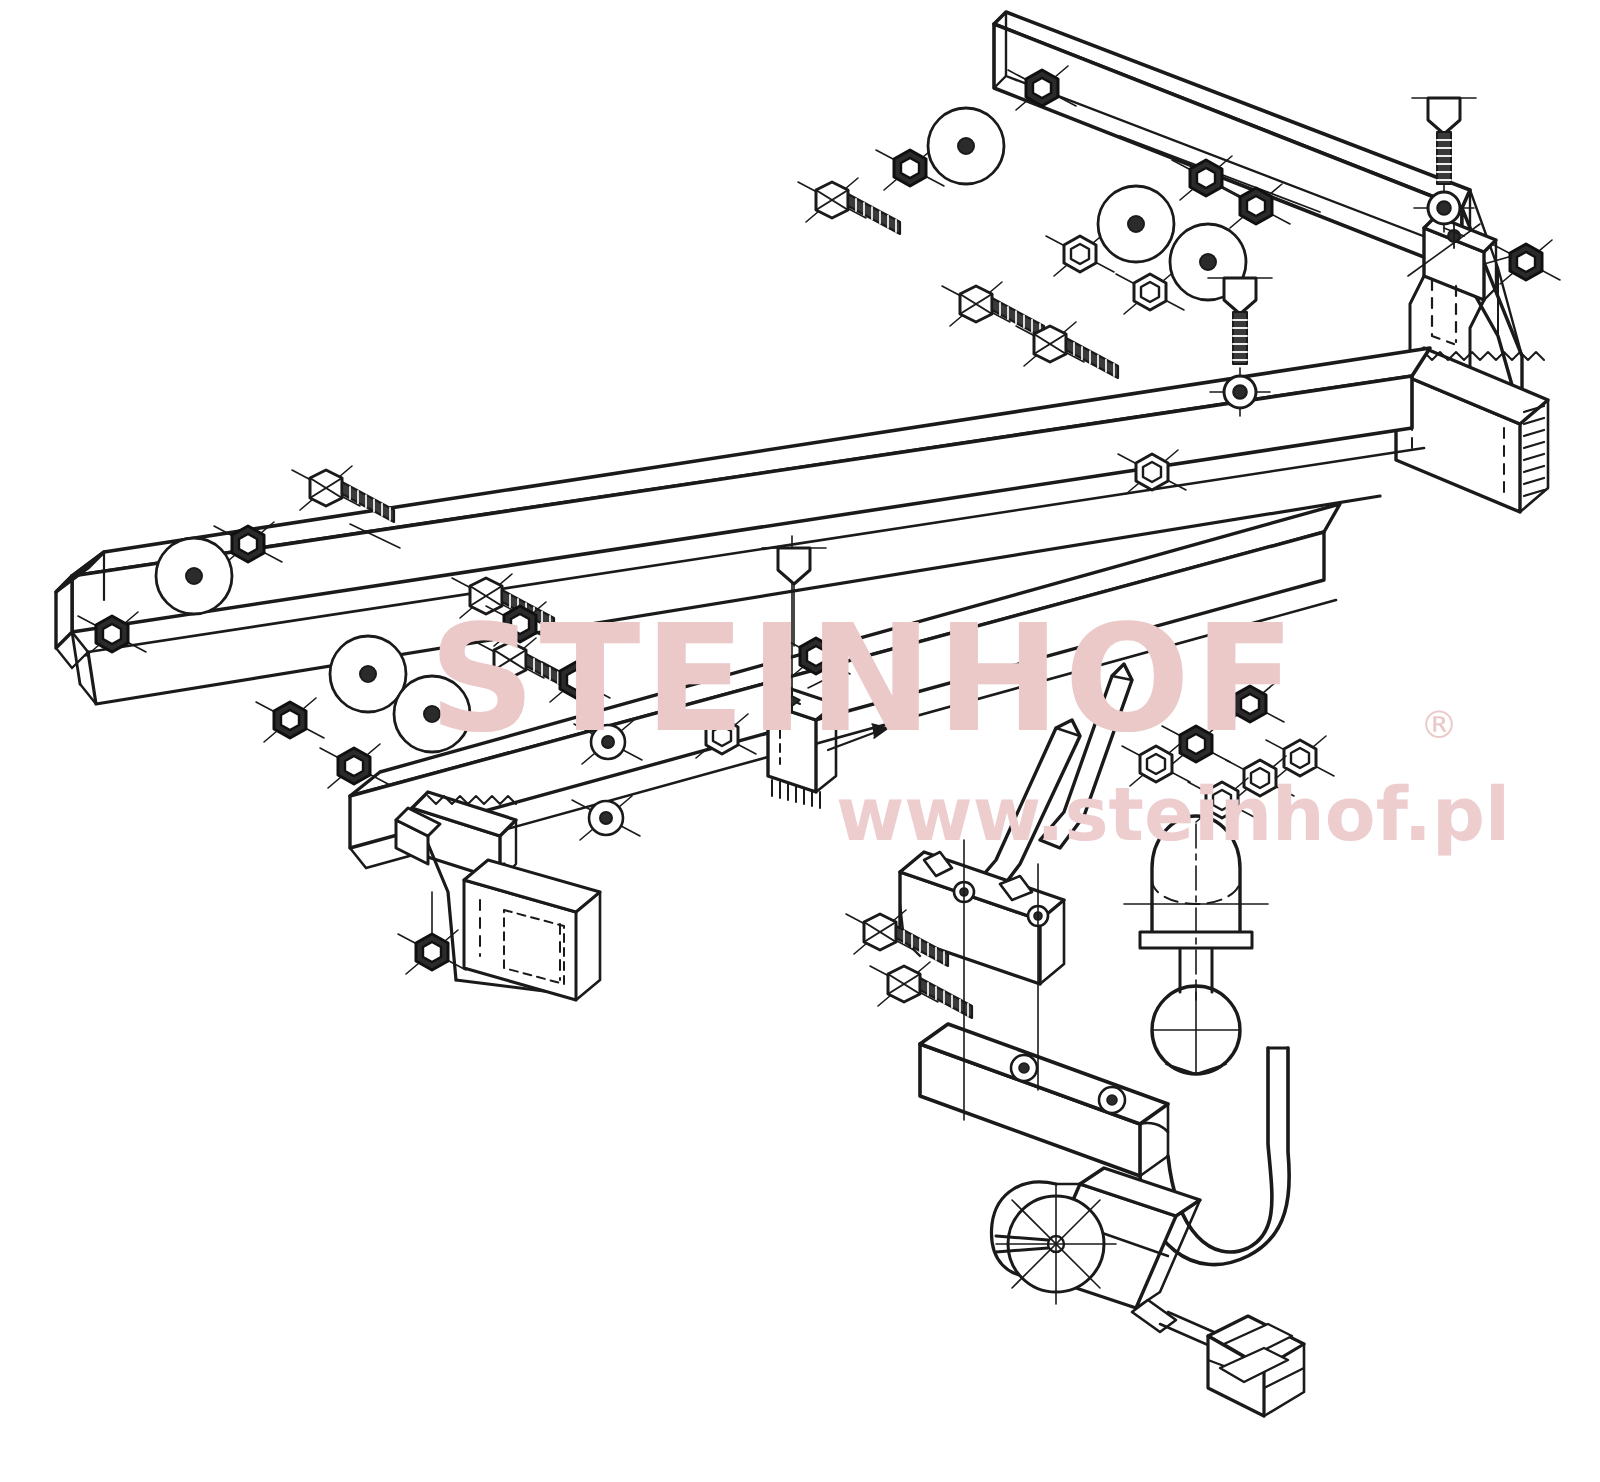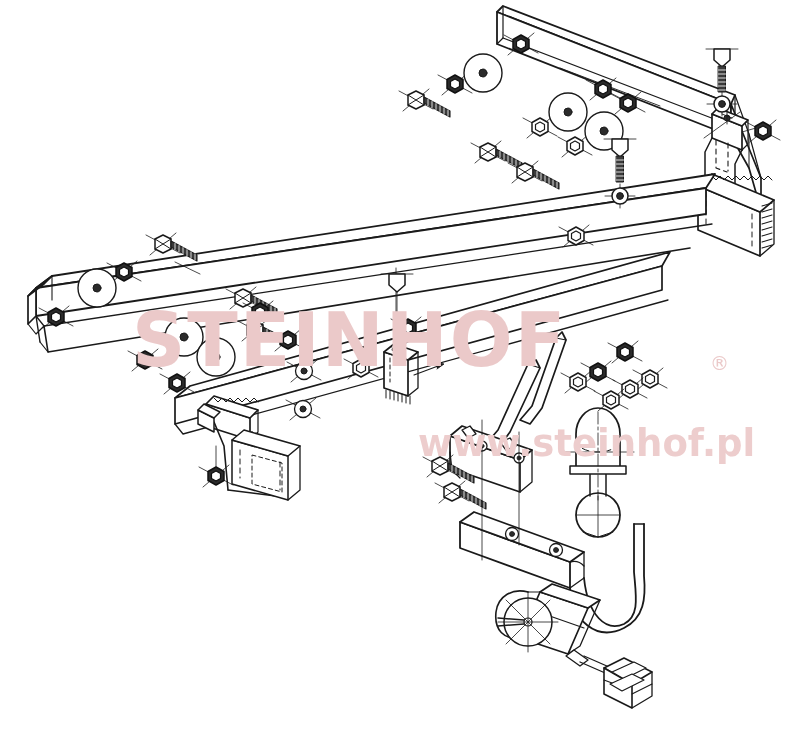--- a/index.html
+++ b/index.html
@@ -7,20 +7,21 @@
   body{
     font-family:"Liberation Sans", sans-serif;
     -webkit-font-smoothing:antialiased;
   }
   #stage{
     position:relative;
     width:800px;
     height:741px;
     background:#ffffff;
     overflow:hidden;
+    text-align:center;
   }
   #drawing{
     position:absolute;
     left:0;top:0;
     width:800px;height:741px;
   }
   
   #watermark-layer{
     position:absolute;
     left:0;top:0;
@@ -52,21 +53,20 @@
     position:absolute;
     left:418px;
     top:389px;
     font-family:"DejaVu Sans", sans-serif;
     font-weight:bold;
     font-size:37px;
     letter-spacing:0px;
     line-height:1;
     color:#edcdcd;
     white-space:nowrap;
-    margin-top:36px;
   }
 </style>
 </head>
 <body>
 
 <div id="stage">
 
   <svg id="drawing" viewBox="0 0 800 741" xmlns="http://www.w3.org/2000/svg">
     <defs>
       <g id="hexnut">

